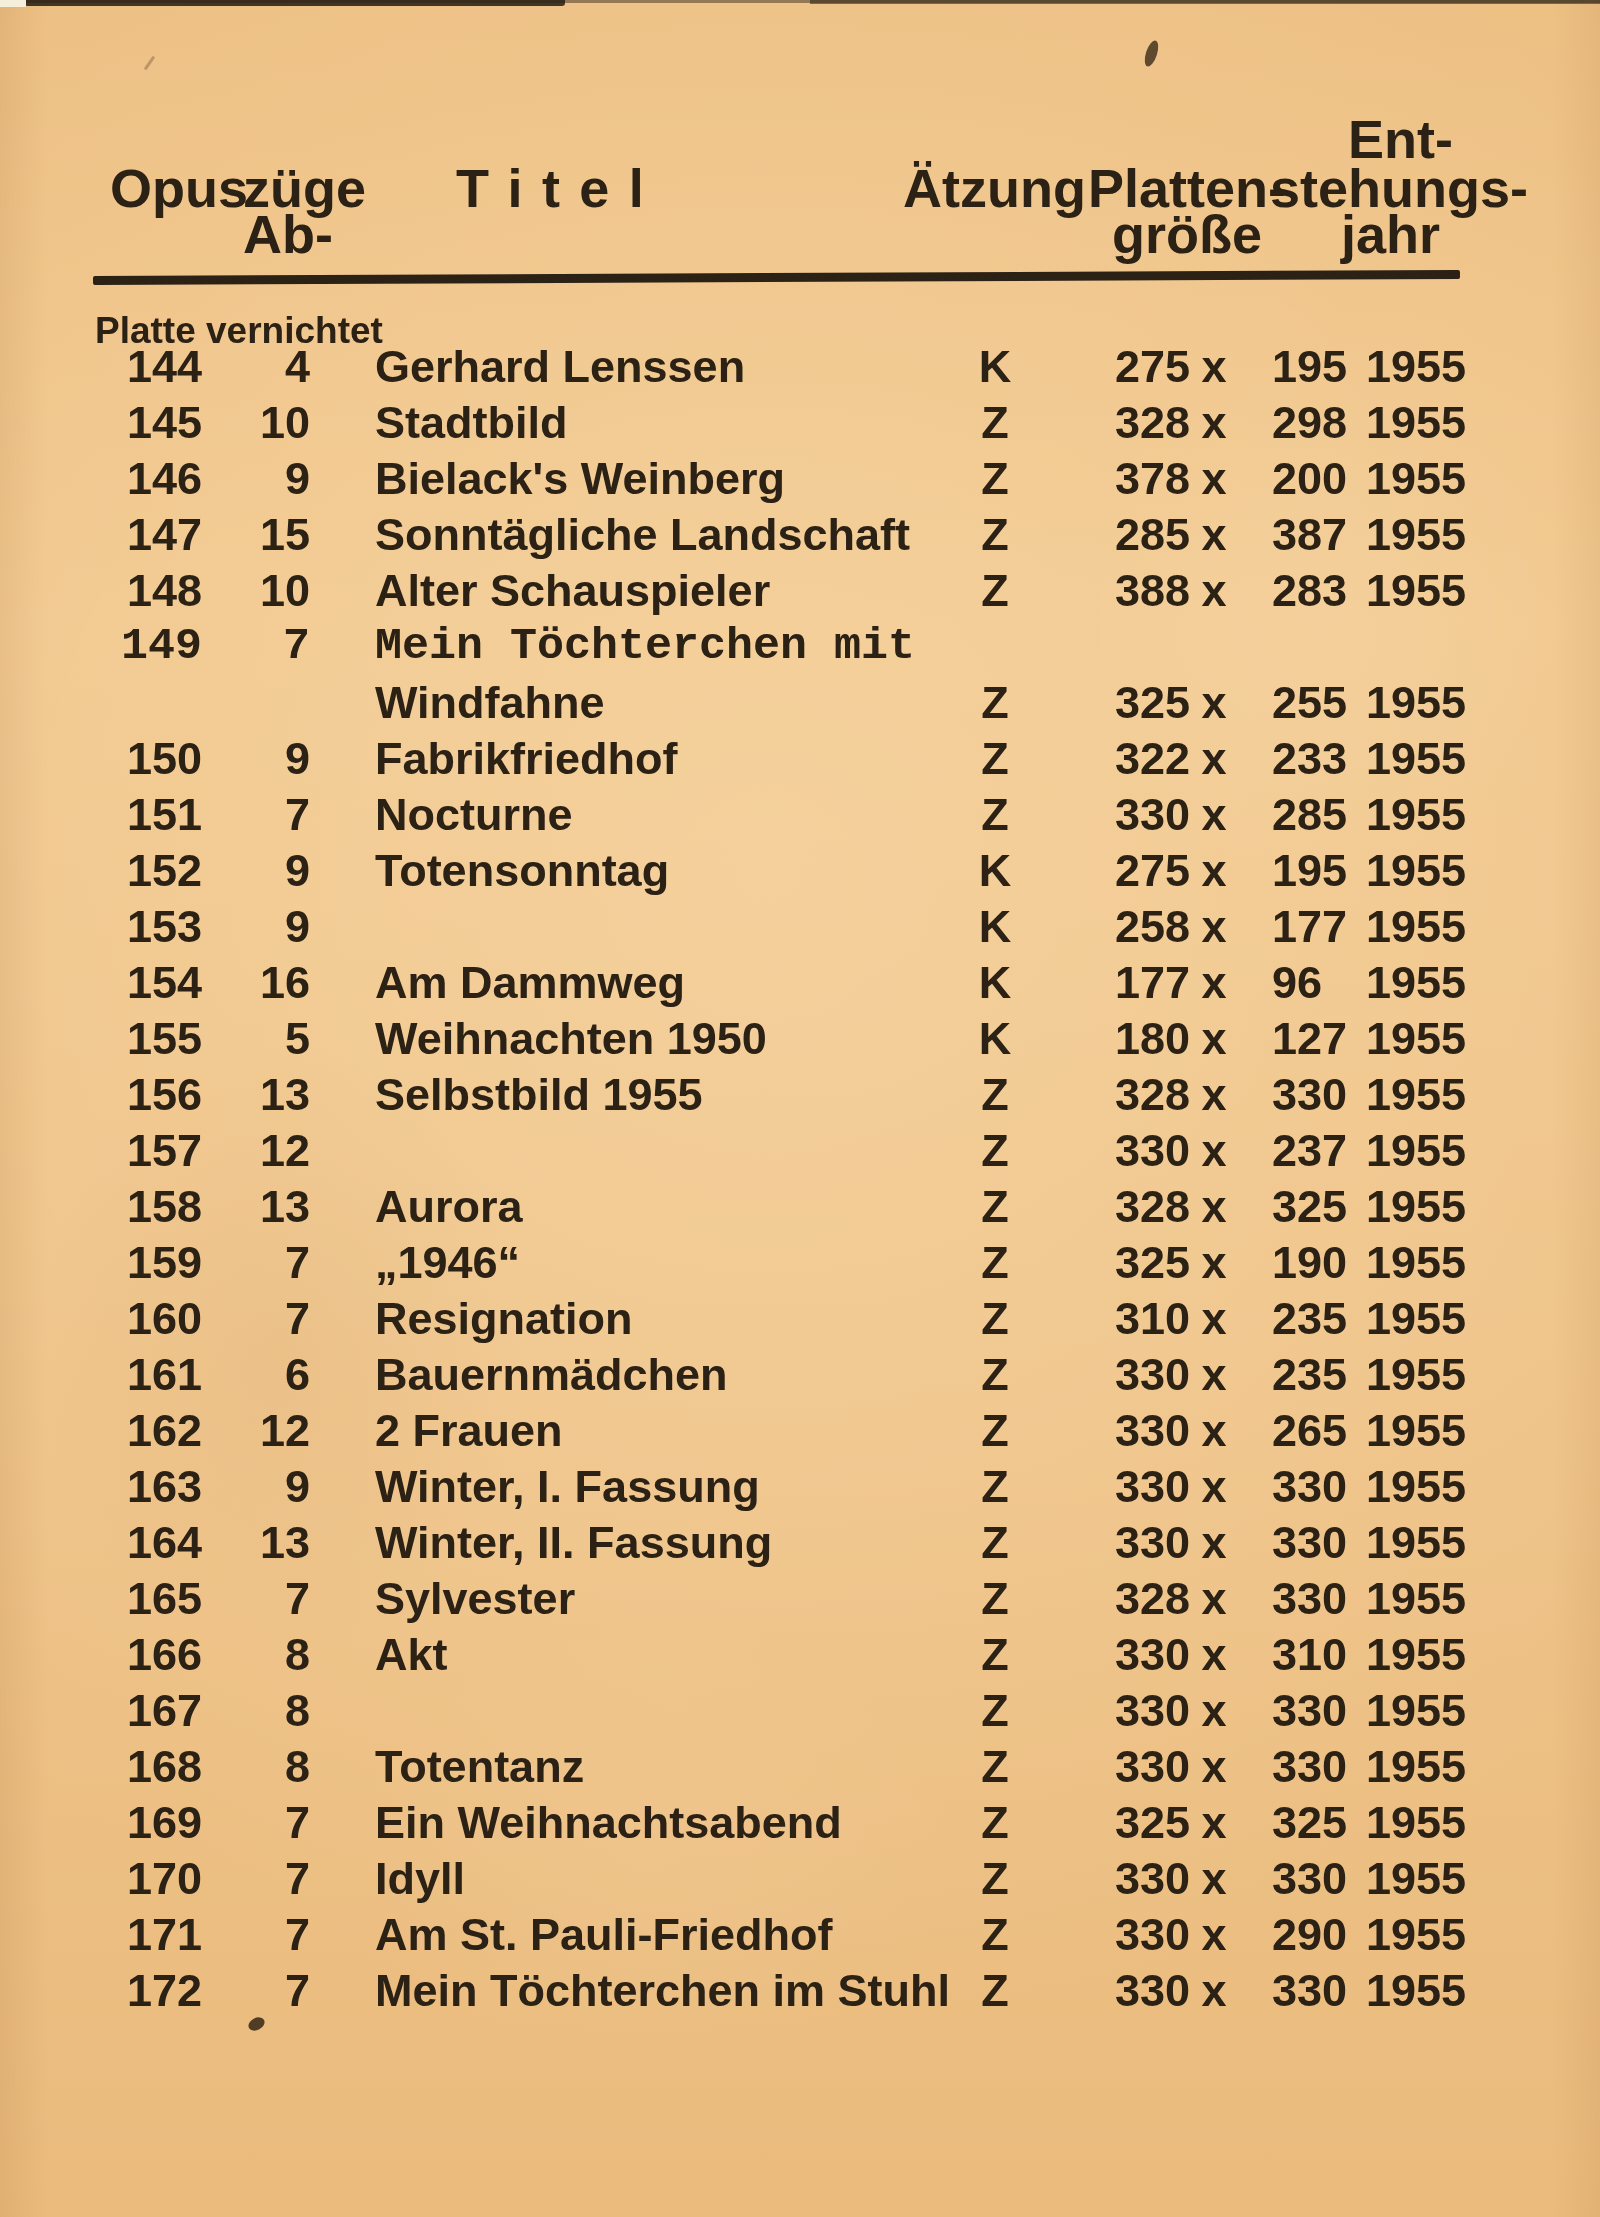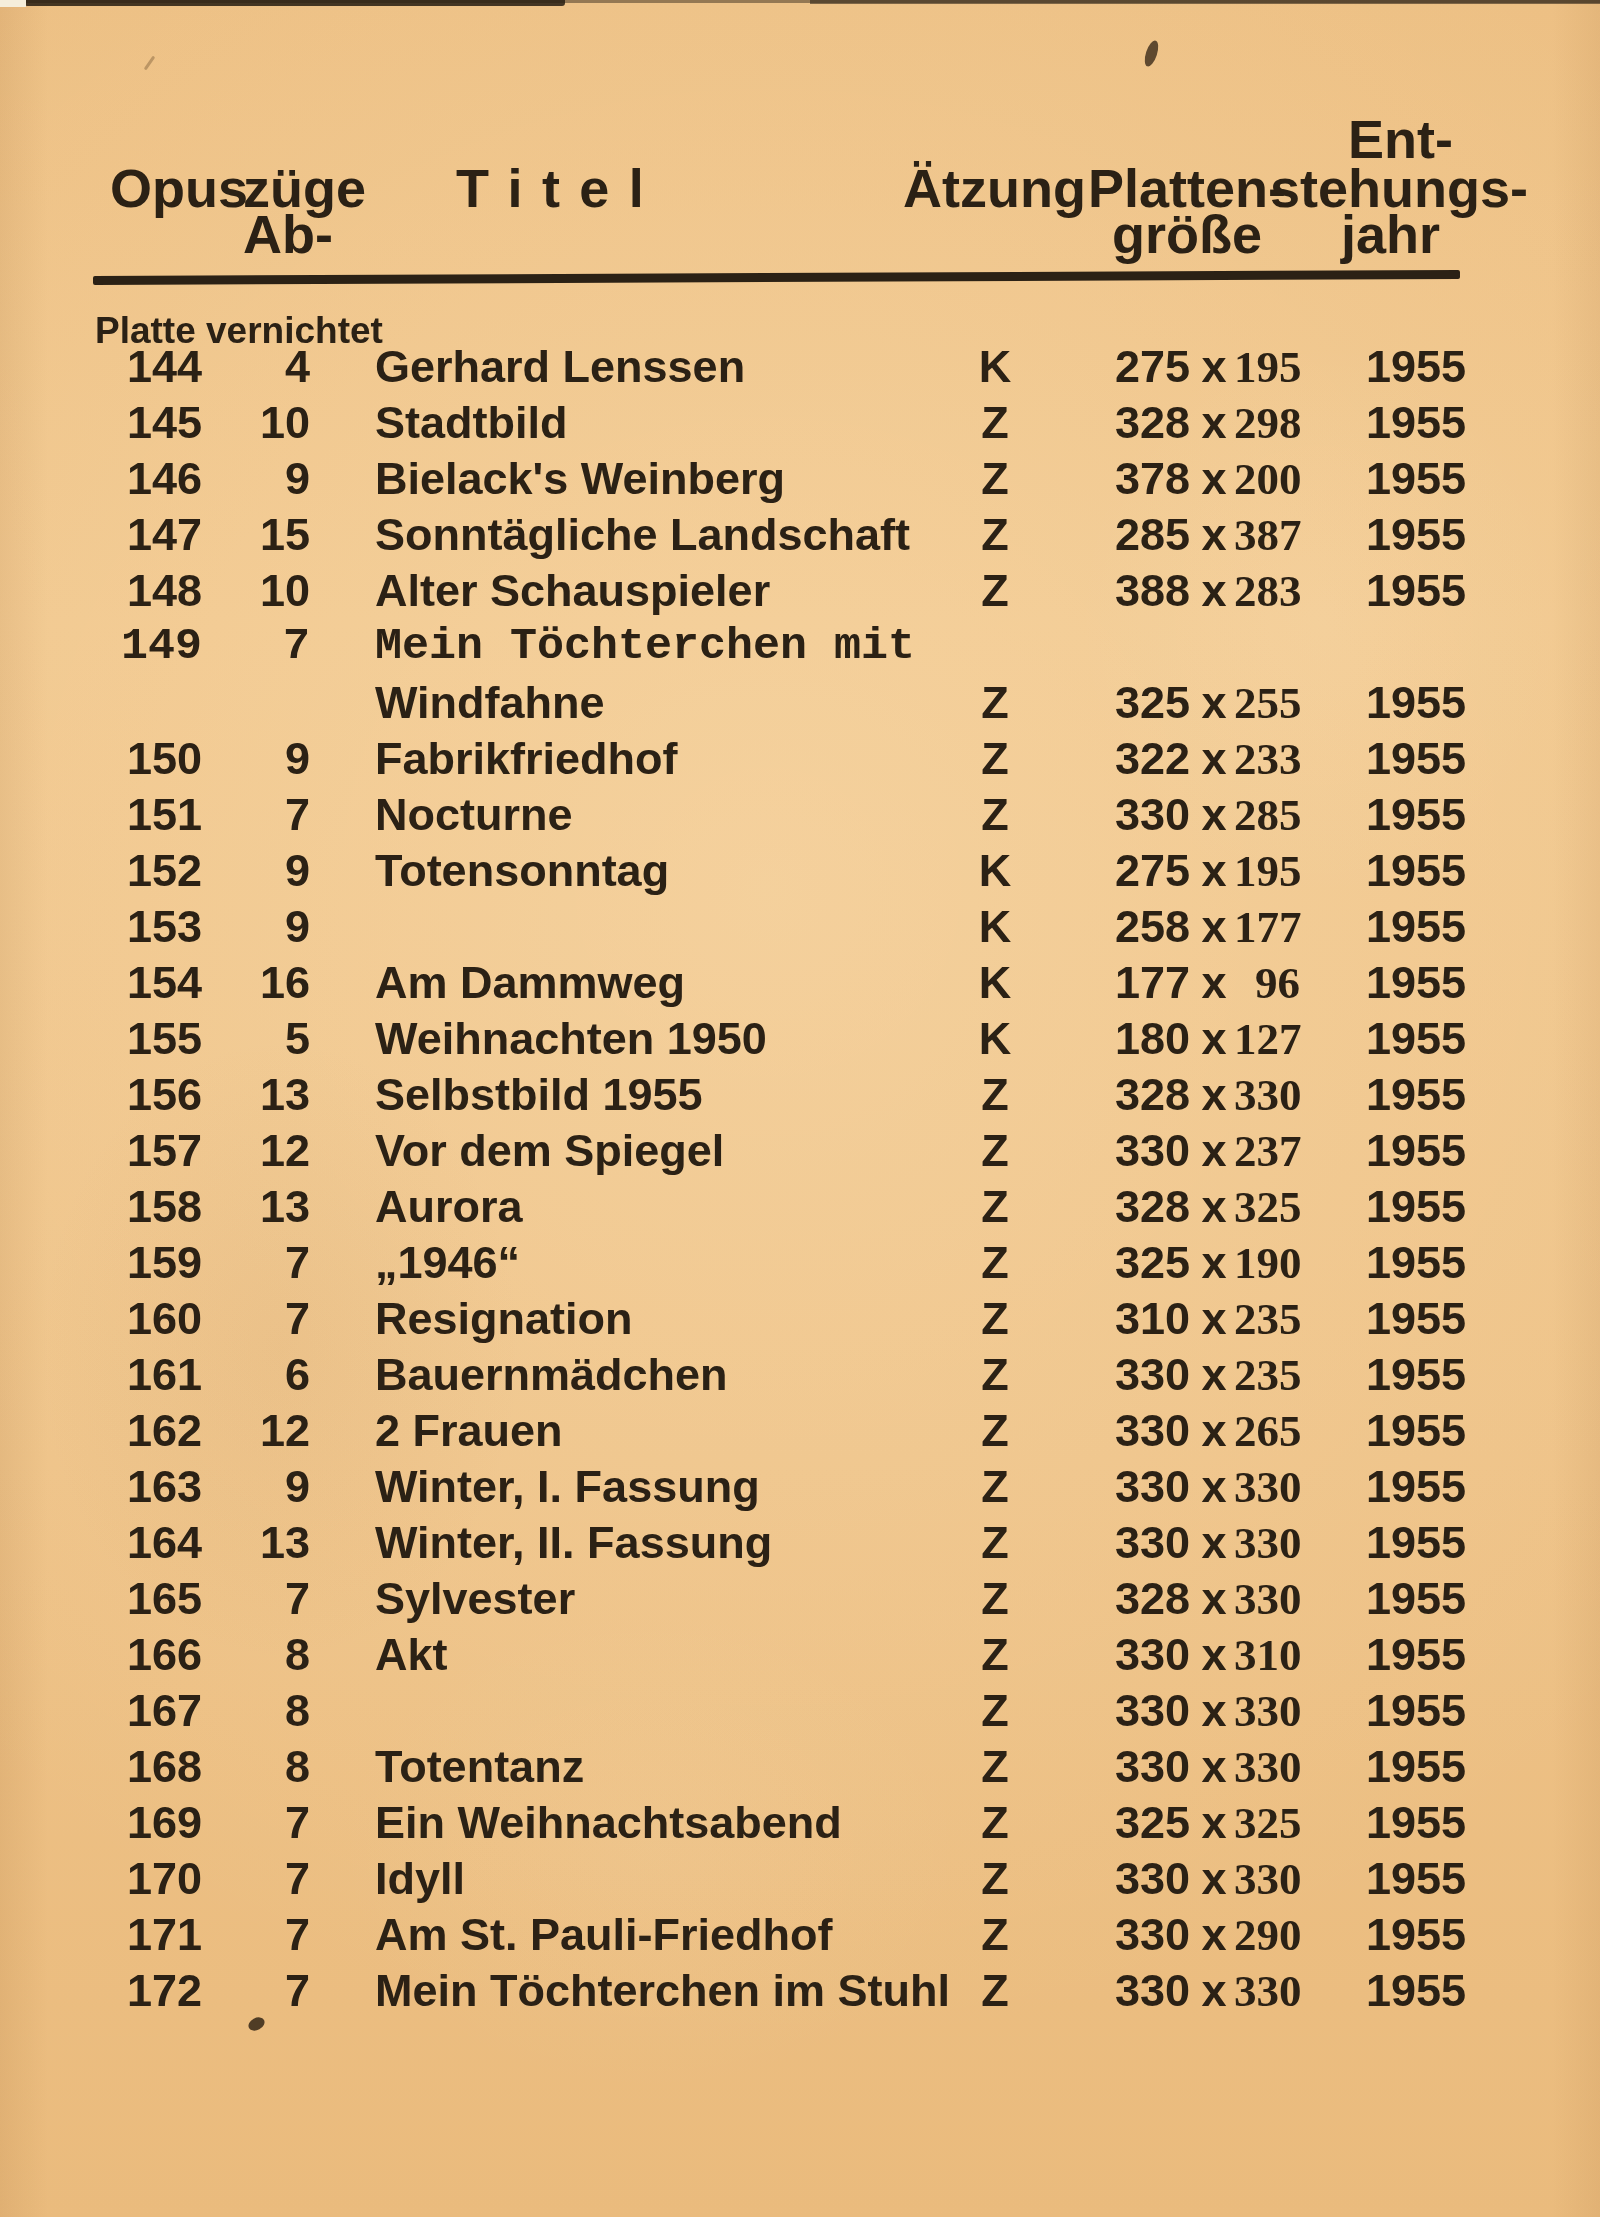--- a/index.html
+++ b/index.html
@@ -50,21 +50,21 @@
 
   
   .row{position:absolute;left:0;width:1600px;height:56px;}
   .cell{position:absolute;top:0;height:56px;line-height:56px;font-weight:bold;font-size:45px;white-space:nowrap;}
   .c-opus {left:88px;  width:114px;text-align:right;}
   .c-ab   {left:212px; width:98px; text-align:right;}
   .c-title{left:375px;}
   .c-etch {left:938px; width:114px;text-align:center;}
   .c-w    {left:1098px;width:92px; text-align:right;}
   .c-x    {left:1196px;width:36px; text-align:center;}
-  .c-h    {left:1234px;width:66px; text-align:right;font-family:Liberation Serif, serif;}
+  .c-h    {left:1272px;width:66px; text-align:left;}
   .c-year {left:1352px;width:114px;text-align:right;}
 </style>
 </head>
 <body>
 
 <div class="page">
 
   <div class="tex tex1"></div>
   <div class="tex tex2"></div>
   <div class="tex tex3"></div>
@@ -221,21 +221,20 @@
         <span class="cell c-title">Selbstbild 1955</span>
         <span class="cell c-etch">Z</span>
         <span class="cell c-w">328</span>
         <span class="cell c-x">x</span>
         <span class="cell c-h">330</span>
         <span class="cell c-year">1955</span>
       </div>
       <div class="row" style="top: 1123px;">
         <span class="cell c-opus">157</span>
         <span class="cell c-ab">12</span>
-        <span class="cell c-title">Vor dem Spiegel</span>
         <span class="cell c-etch">Z</span>
         <span class="cell c-w">330</span>
         <span class="cell c-x">x</span>
         <span class="cell c-h">237</span>
         <span class="cell c-year">1955</span>
       </div>
       <div class="row" style="top: 1179px;">
         <span class="cell c-opus">158</span>
         <span class="cell c-ab">13</span>
         <span class="cell c-title">Aurora</span>

